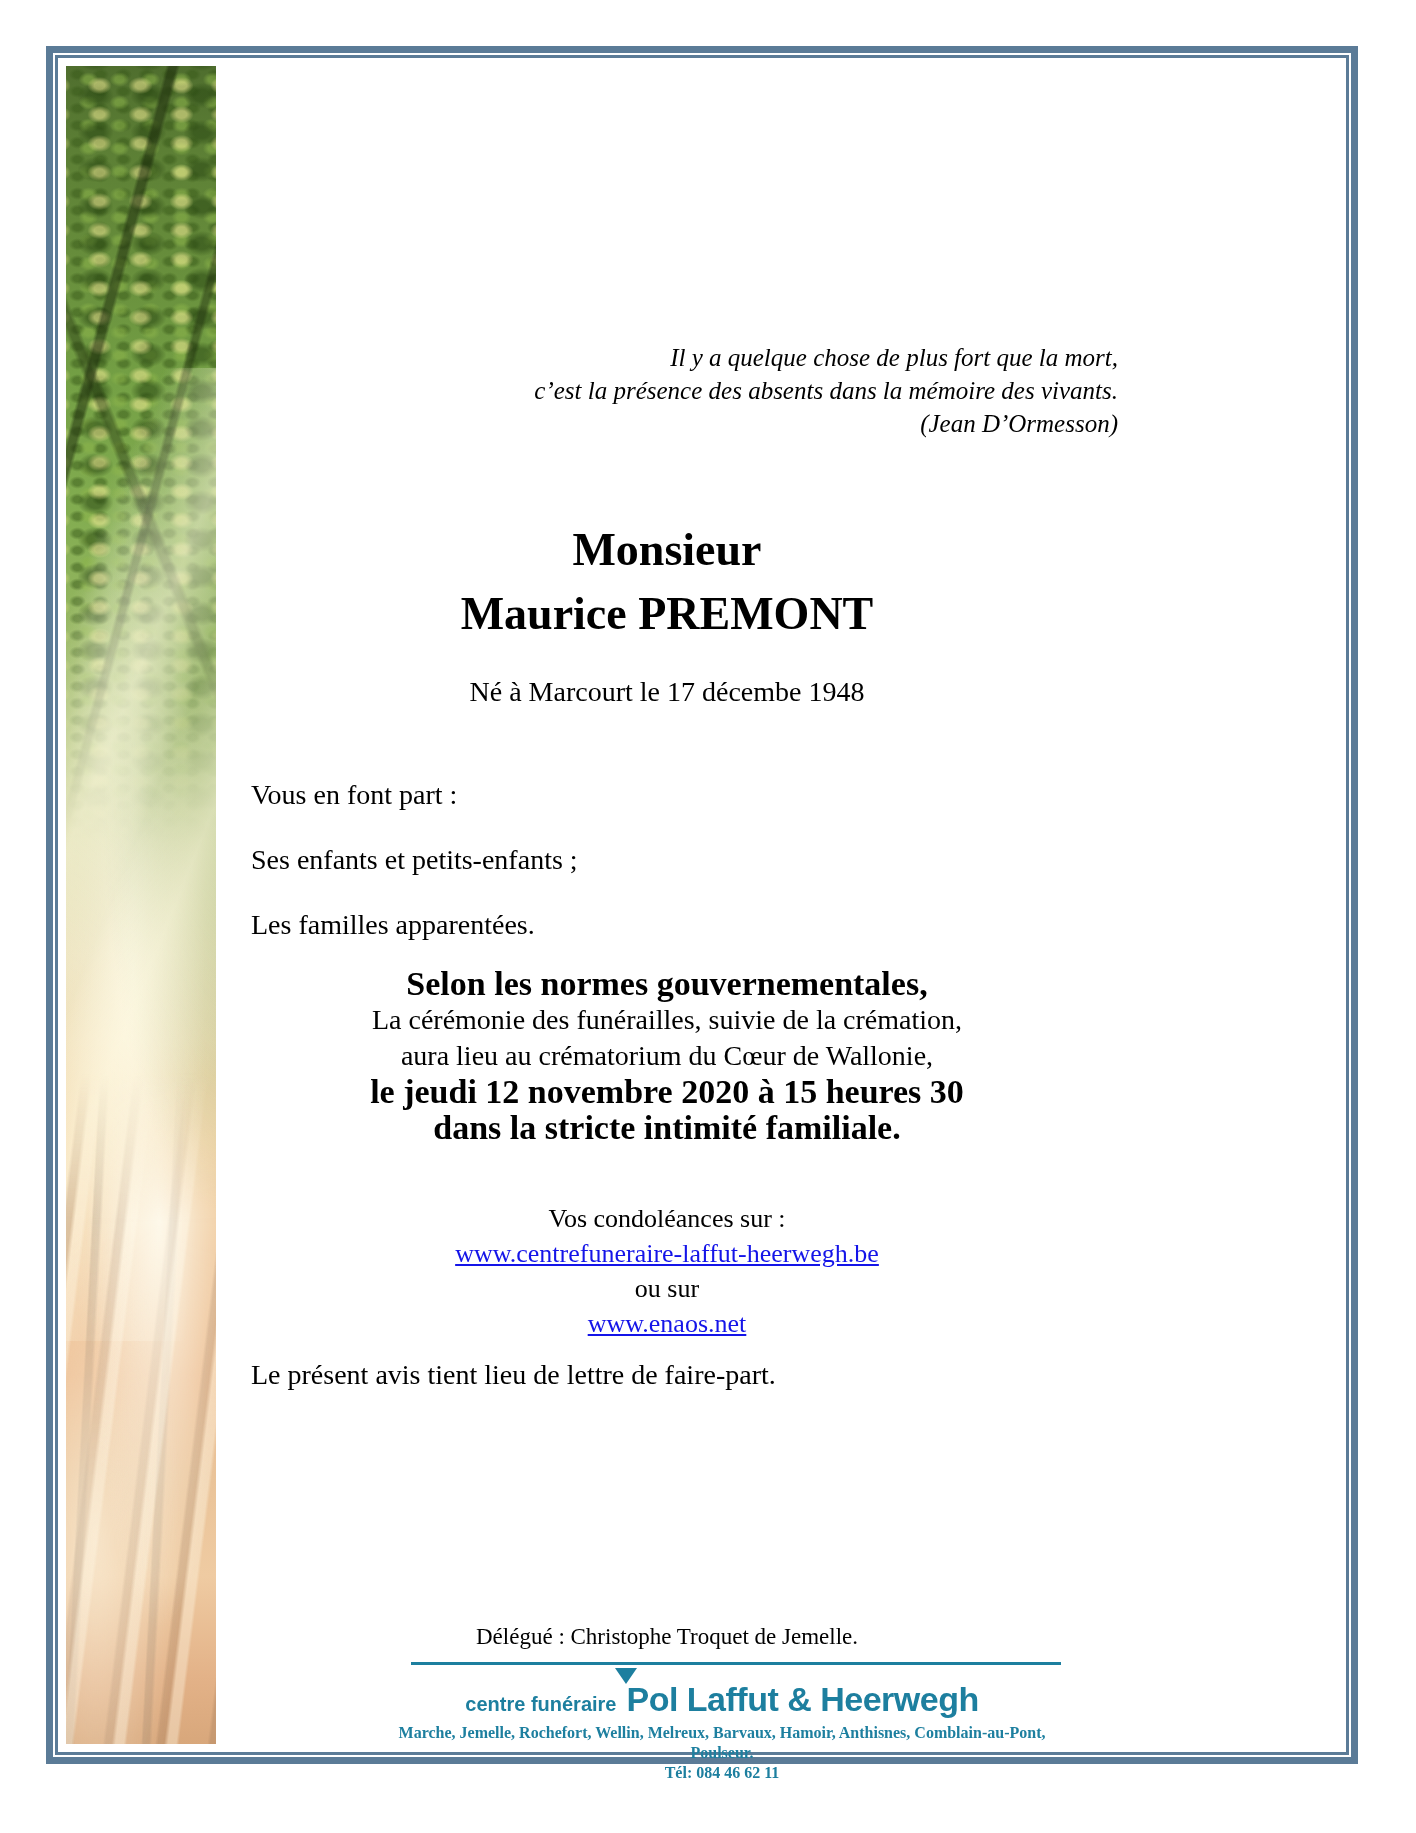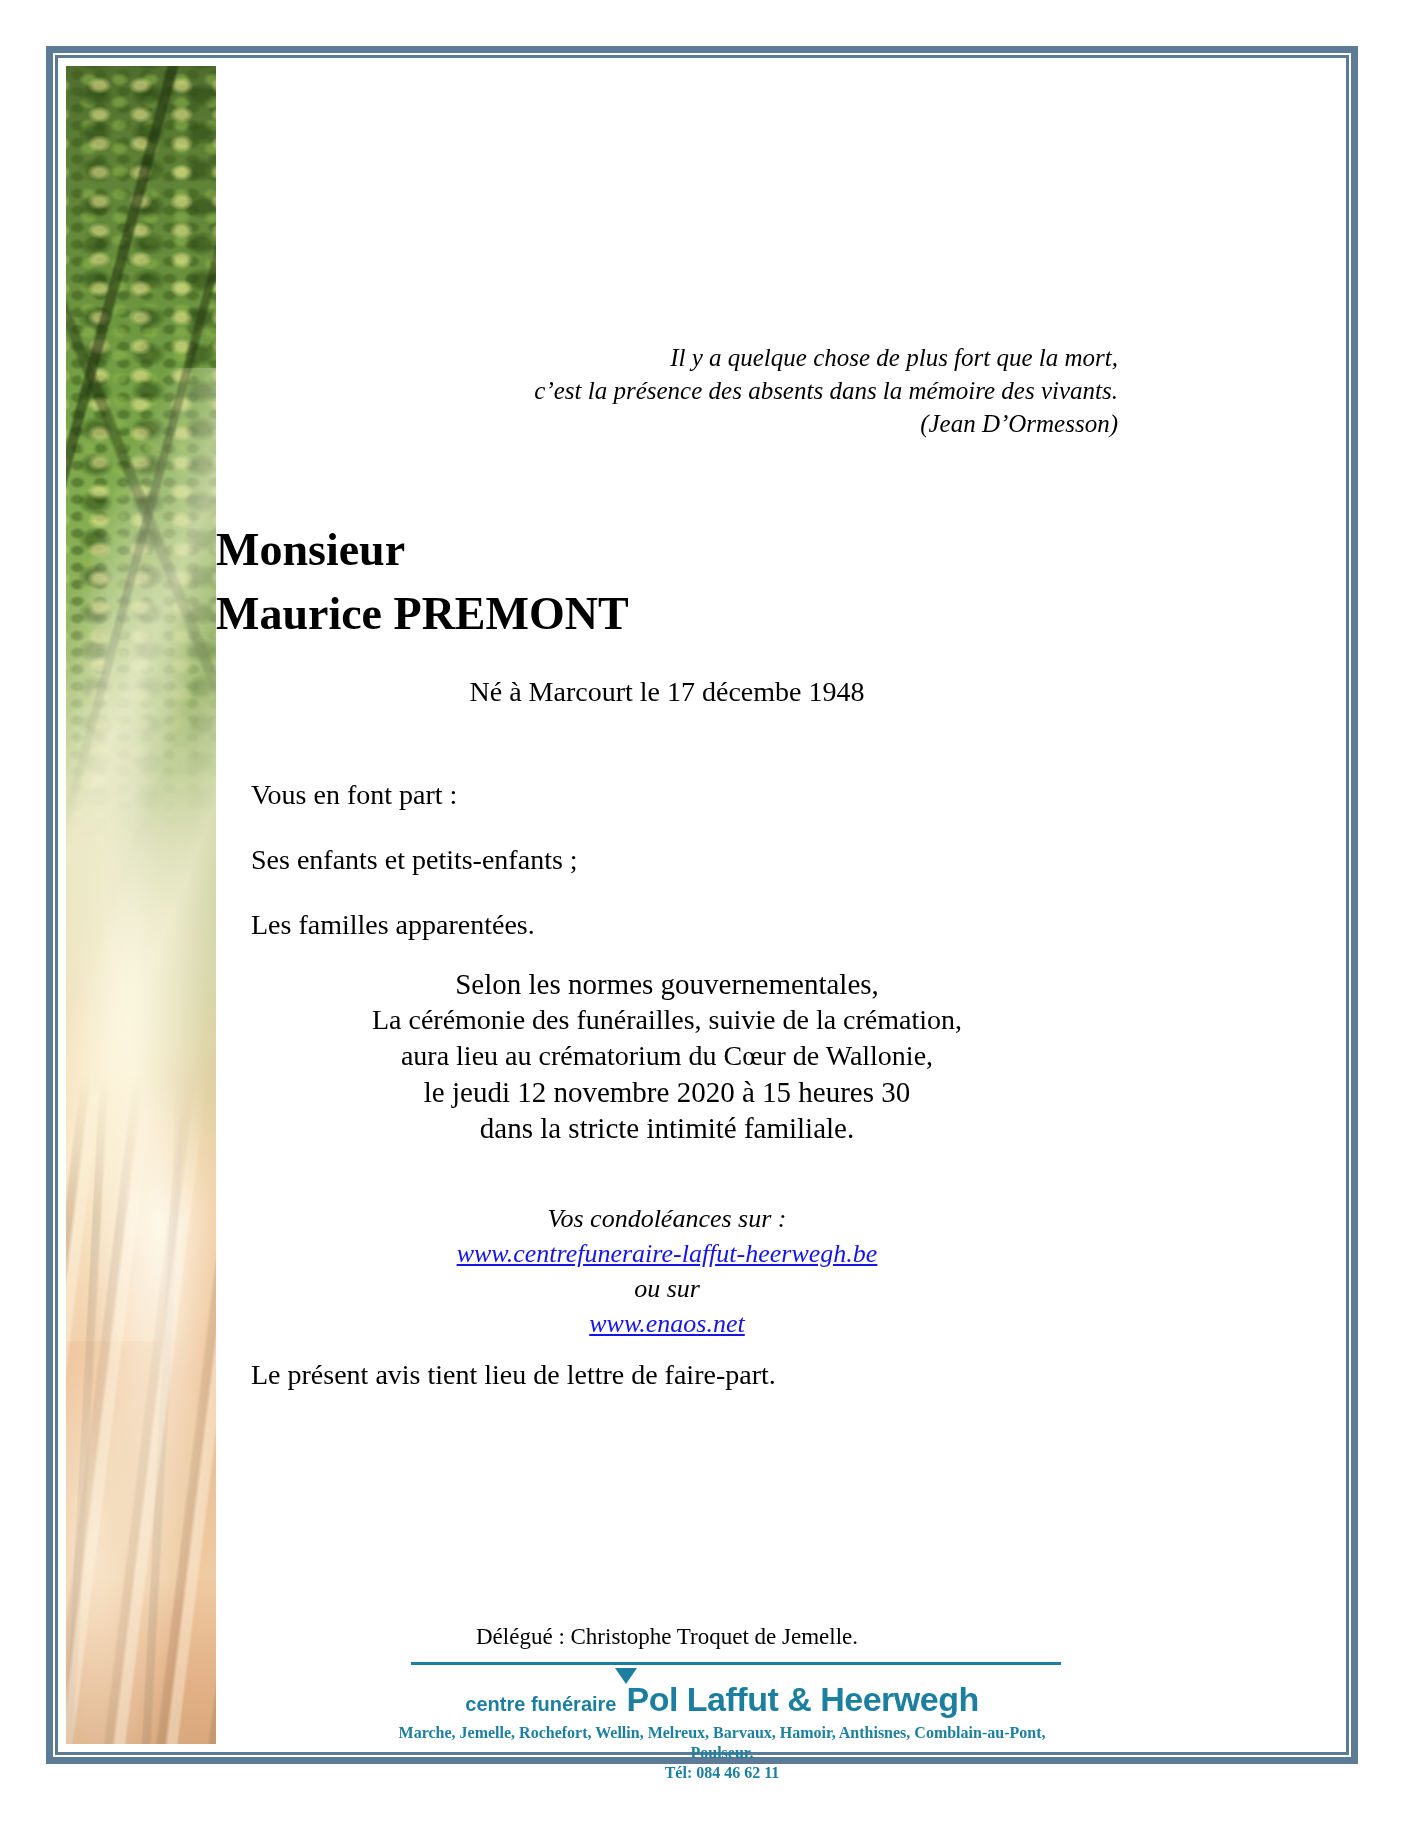--- a/index.html
+++ b/index.html
@@ -77,28 +77,28 @@
   }
   
   .content{
     position:absolute;left:158px;top:0;width:902px;height:100%;
   }
   .block{position:absolute;left:0;width:100%;}
   .quote{
     top:283px;text-align:right;
     font-style:italic;font-size:25px;line-height:33px;
   }
-  .deceased{top:460px;text-align:left;font-weight:bold;font-size:46px;line-height:64px;}
+  .deceased{top:460px;text-align:center;font-weight:bold;font-size:46px;line-height:64px;}
   .vitals{top:616px;text-align:center;font-size:28px;line-height:36px;}
   .intro{top:721px;padding-left:35px;font-size:28px;}
   .family1{top:786px;padding-left:35px;font-size:28px;}
   .family2{top:851px;padding-left:35px;font-size:28px;}
   .ceremony{top:908px;text-align:center;font-size:28px;line-height:36px;}
-  .ceremony .bold{font-weight:normal;font-size:29px;}
-  .condolences{top:1143px;text-align:center;font-style:italic;font-size:26px;line-height:35px;}
+  .ceremony .bold{font-weight:bold;font-size:34px;}
+  .condolences{top:1143px;text-align:center;font-size:26px;line-height:35px;}
   .condolences a{color:var(--color-link);text-decoration:underline;}
   .notice-line{top:1301px;padding-left:35px;font-size:28px;}
   .delegate{top:1566px;text-align:center;font-size:23px;}
   
   .brand-rule{
     position:absolute;left:195px;top:1604px;width:650px;height:3px;
     background:var(--color-brand);
   }
   .brand{
     position:absolute;left:181px;top:1610px;width:650px;text-align:center;

